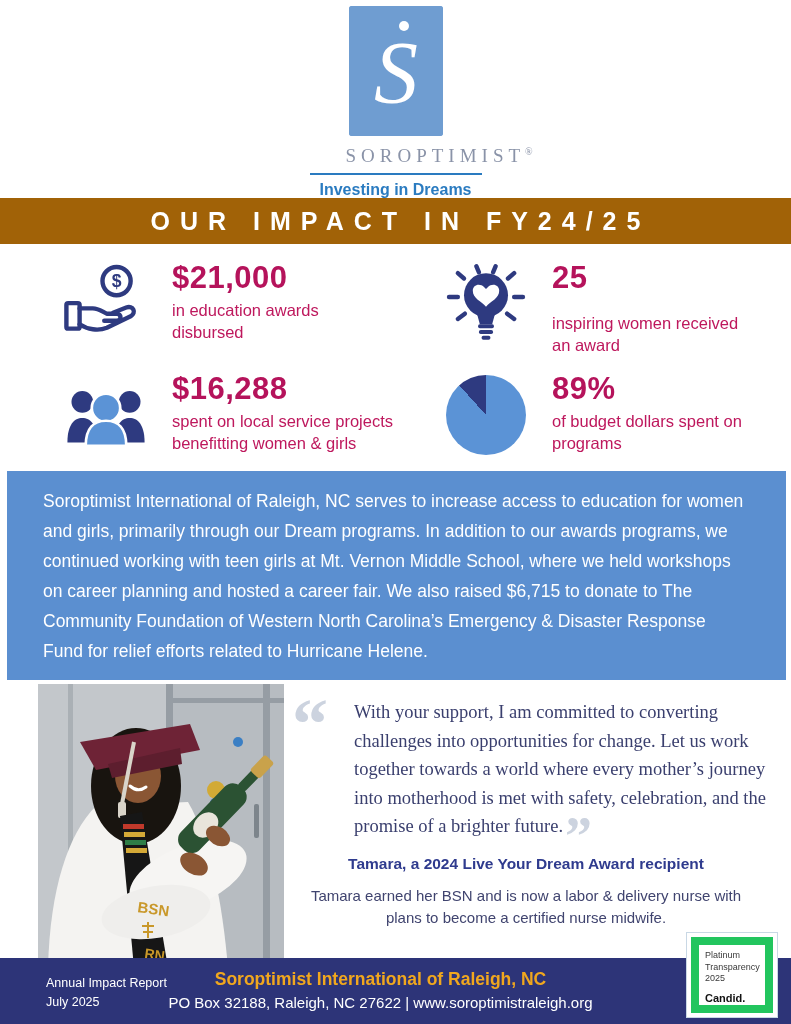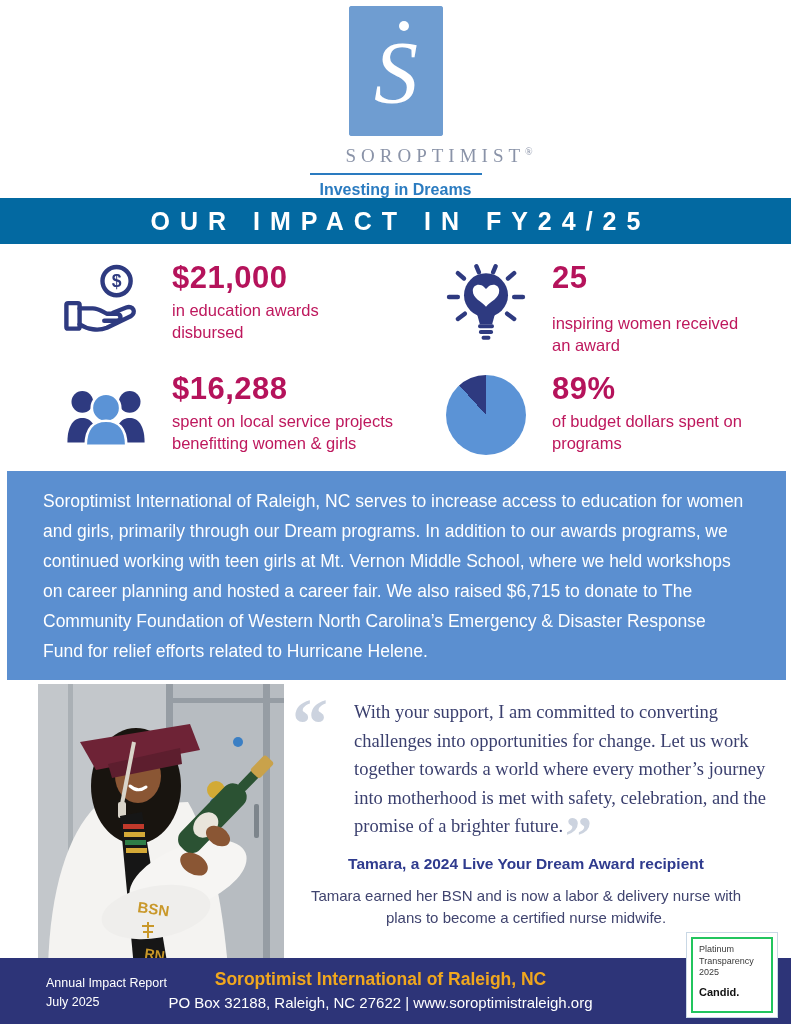--- a/index.html
+++ b/index.html
@@ -12,21 +12,21 @@
   .logo-block{width:180px;text-align:center;}
   .logo-square{width:94px;height:130px;background:#6f9dd1;border-radius:3px;margin:0 auto;display:block;}
   .brand-name{margin-top:9px;font-family:"Liberation Serif",serif;font-size:19px;letter-spacing:5px;color:#8a93a8;white-space:nowrap;margin-left:40px;}
   .brand-name sup{font-size:10px;letter-spacing:0;}
   .brand-divider{width:172px;border-bottom:2px solid #2a7bc0;margin:6px auto 6px;}
   .brand-tagline{font-size:16px;font-weight:bold;color:#2a7bc0;}
   .title-block{text-align:left;}
   .title-line1{font-size:45px;font-weight:600;color:#2f3b8e;letter-spacing:1px;line-height:1.0;}
   .title-line2{font-size:61px;font-weight:800;color:#b5135b;letter-spacing:0px;line-height:1.0;margin-top:2px;}
   
-  .banner{height:46px;background:#0369a1;color:#ffffff;text-align:center;line-height:46px;font-size:25px;font-weight:bold;letter-spacing:10px;text-indent:10px;}
+  .banner{height:46px;background:#a16207;color:#ffffff;text-align:center;line-height:46px;font-size:25px;font-weight:bold;letter-spacing:10px;text-indent:10px;}
   
   .stats{padding:16px 40px 10px 62px;display:grid;grid-template-columns:370px 1fr;column-gap:10px;row-gap:14px;}
   .stat{display:flex;align-items:flex-start;gap:22px;}
   .stat-icon{width:88px;height:88px;flex:0 0 88px;display:flex;align-items:center;justify-content:center;}
   .stat-value{font-size:31px;font-weight:800;color:#b5135b;letter-spacing:0.5px;}
   .stat-label{font-size:16.5px;color:#be185d;line-height:1.36;margin-top:3px;font-weight:500;}
   .stat:nth-child(1) .stat-label{max-width:175px;}
   .stat:nth-child(2) .stat-label{max-width:220px;margin-top:16px;}
   .stat:nth-child(3) .stat-label{max-width:255px;}
   .stat:nth-child(4) .stat-label{max-width:205px;}
@@ -42,21 +42,21 @@
   .close-quote{font-family:"Liberation Serif",serif;font-size:54px;line-height:0;color:#ccd3df;font-weight:bold;vertical-align:-22px;margin-left:2px;}
   .attribution{margin-top:14px;text-align:center;font-size:15.5px;font-weight:bold;color:#2f3b8e;}
   .quote-detail{margin:12px auto 0;text-align:center;font-size:15px;color:#40446f;line-height:1.45;font-weight:500;max-width:440px;}
   
   .footer{position:absolute;left:0;right:0;bottom:0;height:66px;background:#2d3478;color:#ffffff;}
   .footer-left{position:absolute;left:46px;top:16px;font-size:12.5px;line-height:1.5;font-weight:500;}
   .footer-center{position:absolute;left:110px;right:140px;top:11px;text-align:center;}
   .footer-org{color:#f0a71e;font-size:17.5px;font-weight:bold;}
   .footer-address{color:#ffffff;font-size:15px;margin-top:4px;font-weight:500;}
   .badge{position:absolute;right:13px;top:-26px;width:92px;height:86px;background:#ffffff;border:1px solid #c9d8e5;padding:4px;box-sizing:border-box;}
-  .badge-inner{border:2px solid #22c55e;height:100%;box-sizing:border-box;padding:5px 6px;color:#3a3a3a;}
+  .badge-inner{border:8px solid #22c55e;height:100%;box-sizing:border-box;padding:5px 6px;color:#3a3a3a;}
   .badge-line{font-size:9px;line-height:1.3;}
   .badge-brand{font-size:11px;font-weight:bold;color:#111;margin-top:7px;}
 </style>
 </head>
 <body>
 
 <div class="header">
   <div class="logo-block">
     <svg class="logo-square" viewBox="0 0 94 130">
       <rect width="94" height="130" fill="#6f9dd1"></rect>

